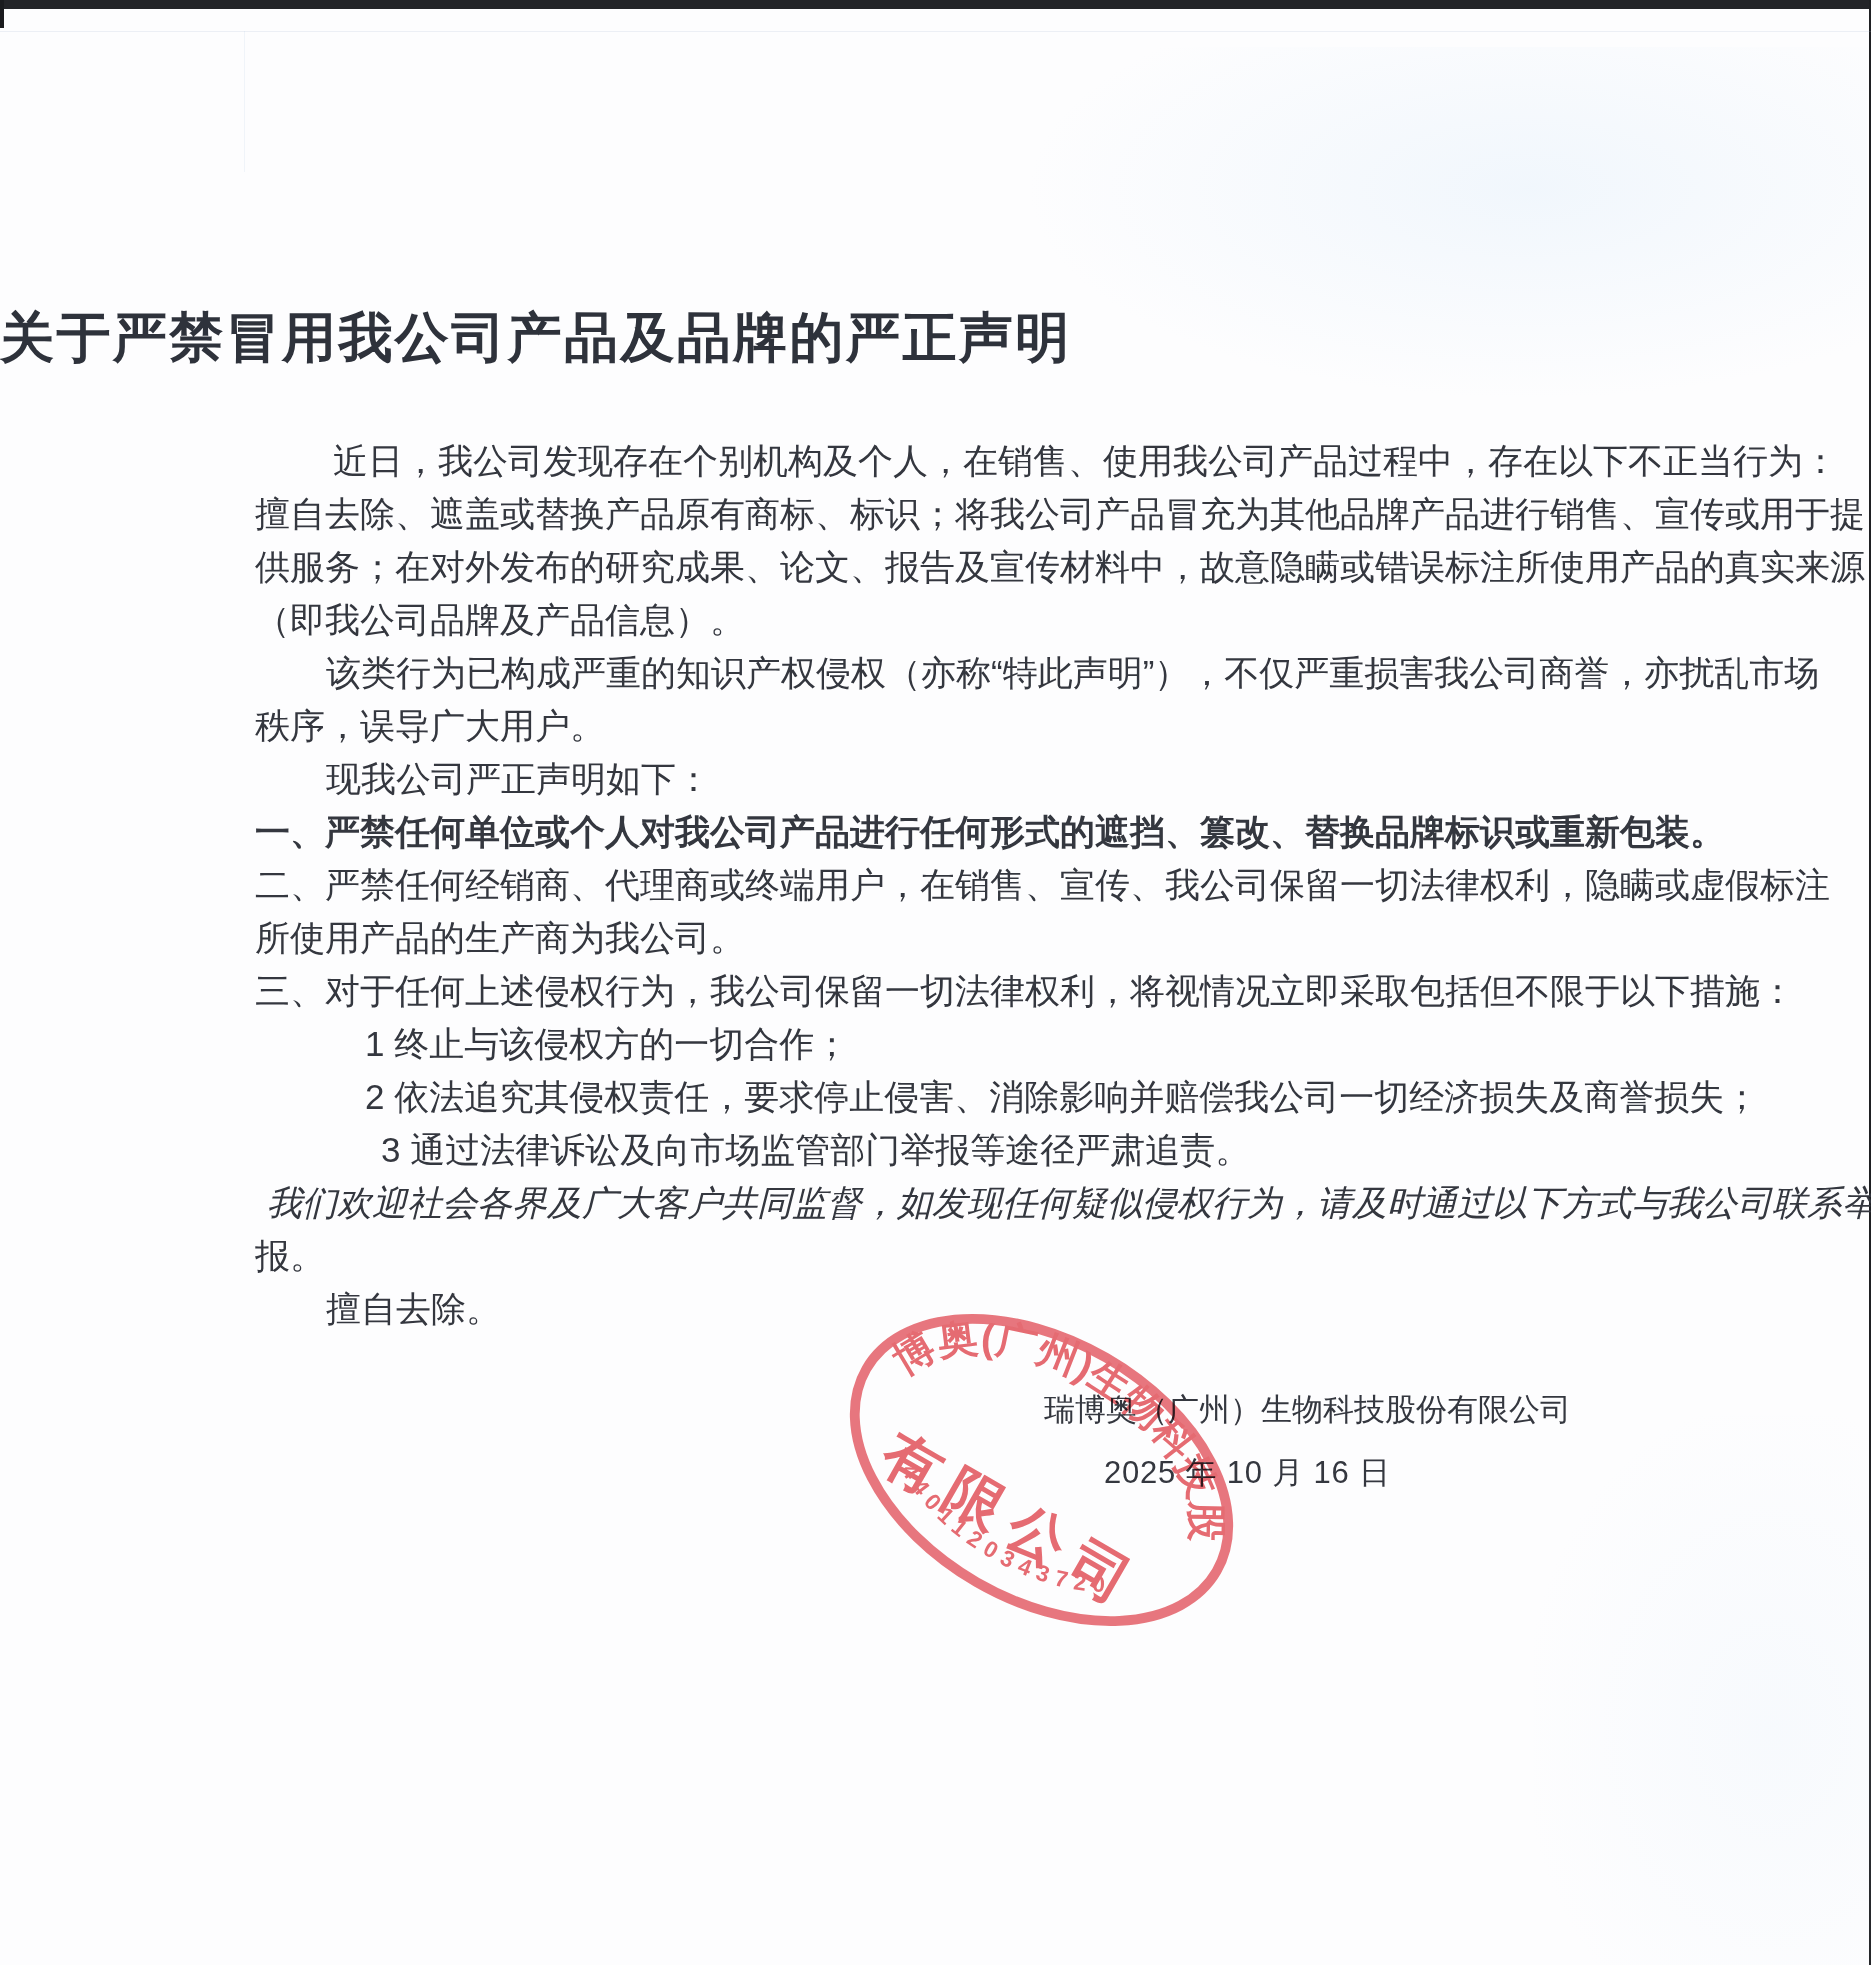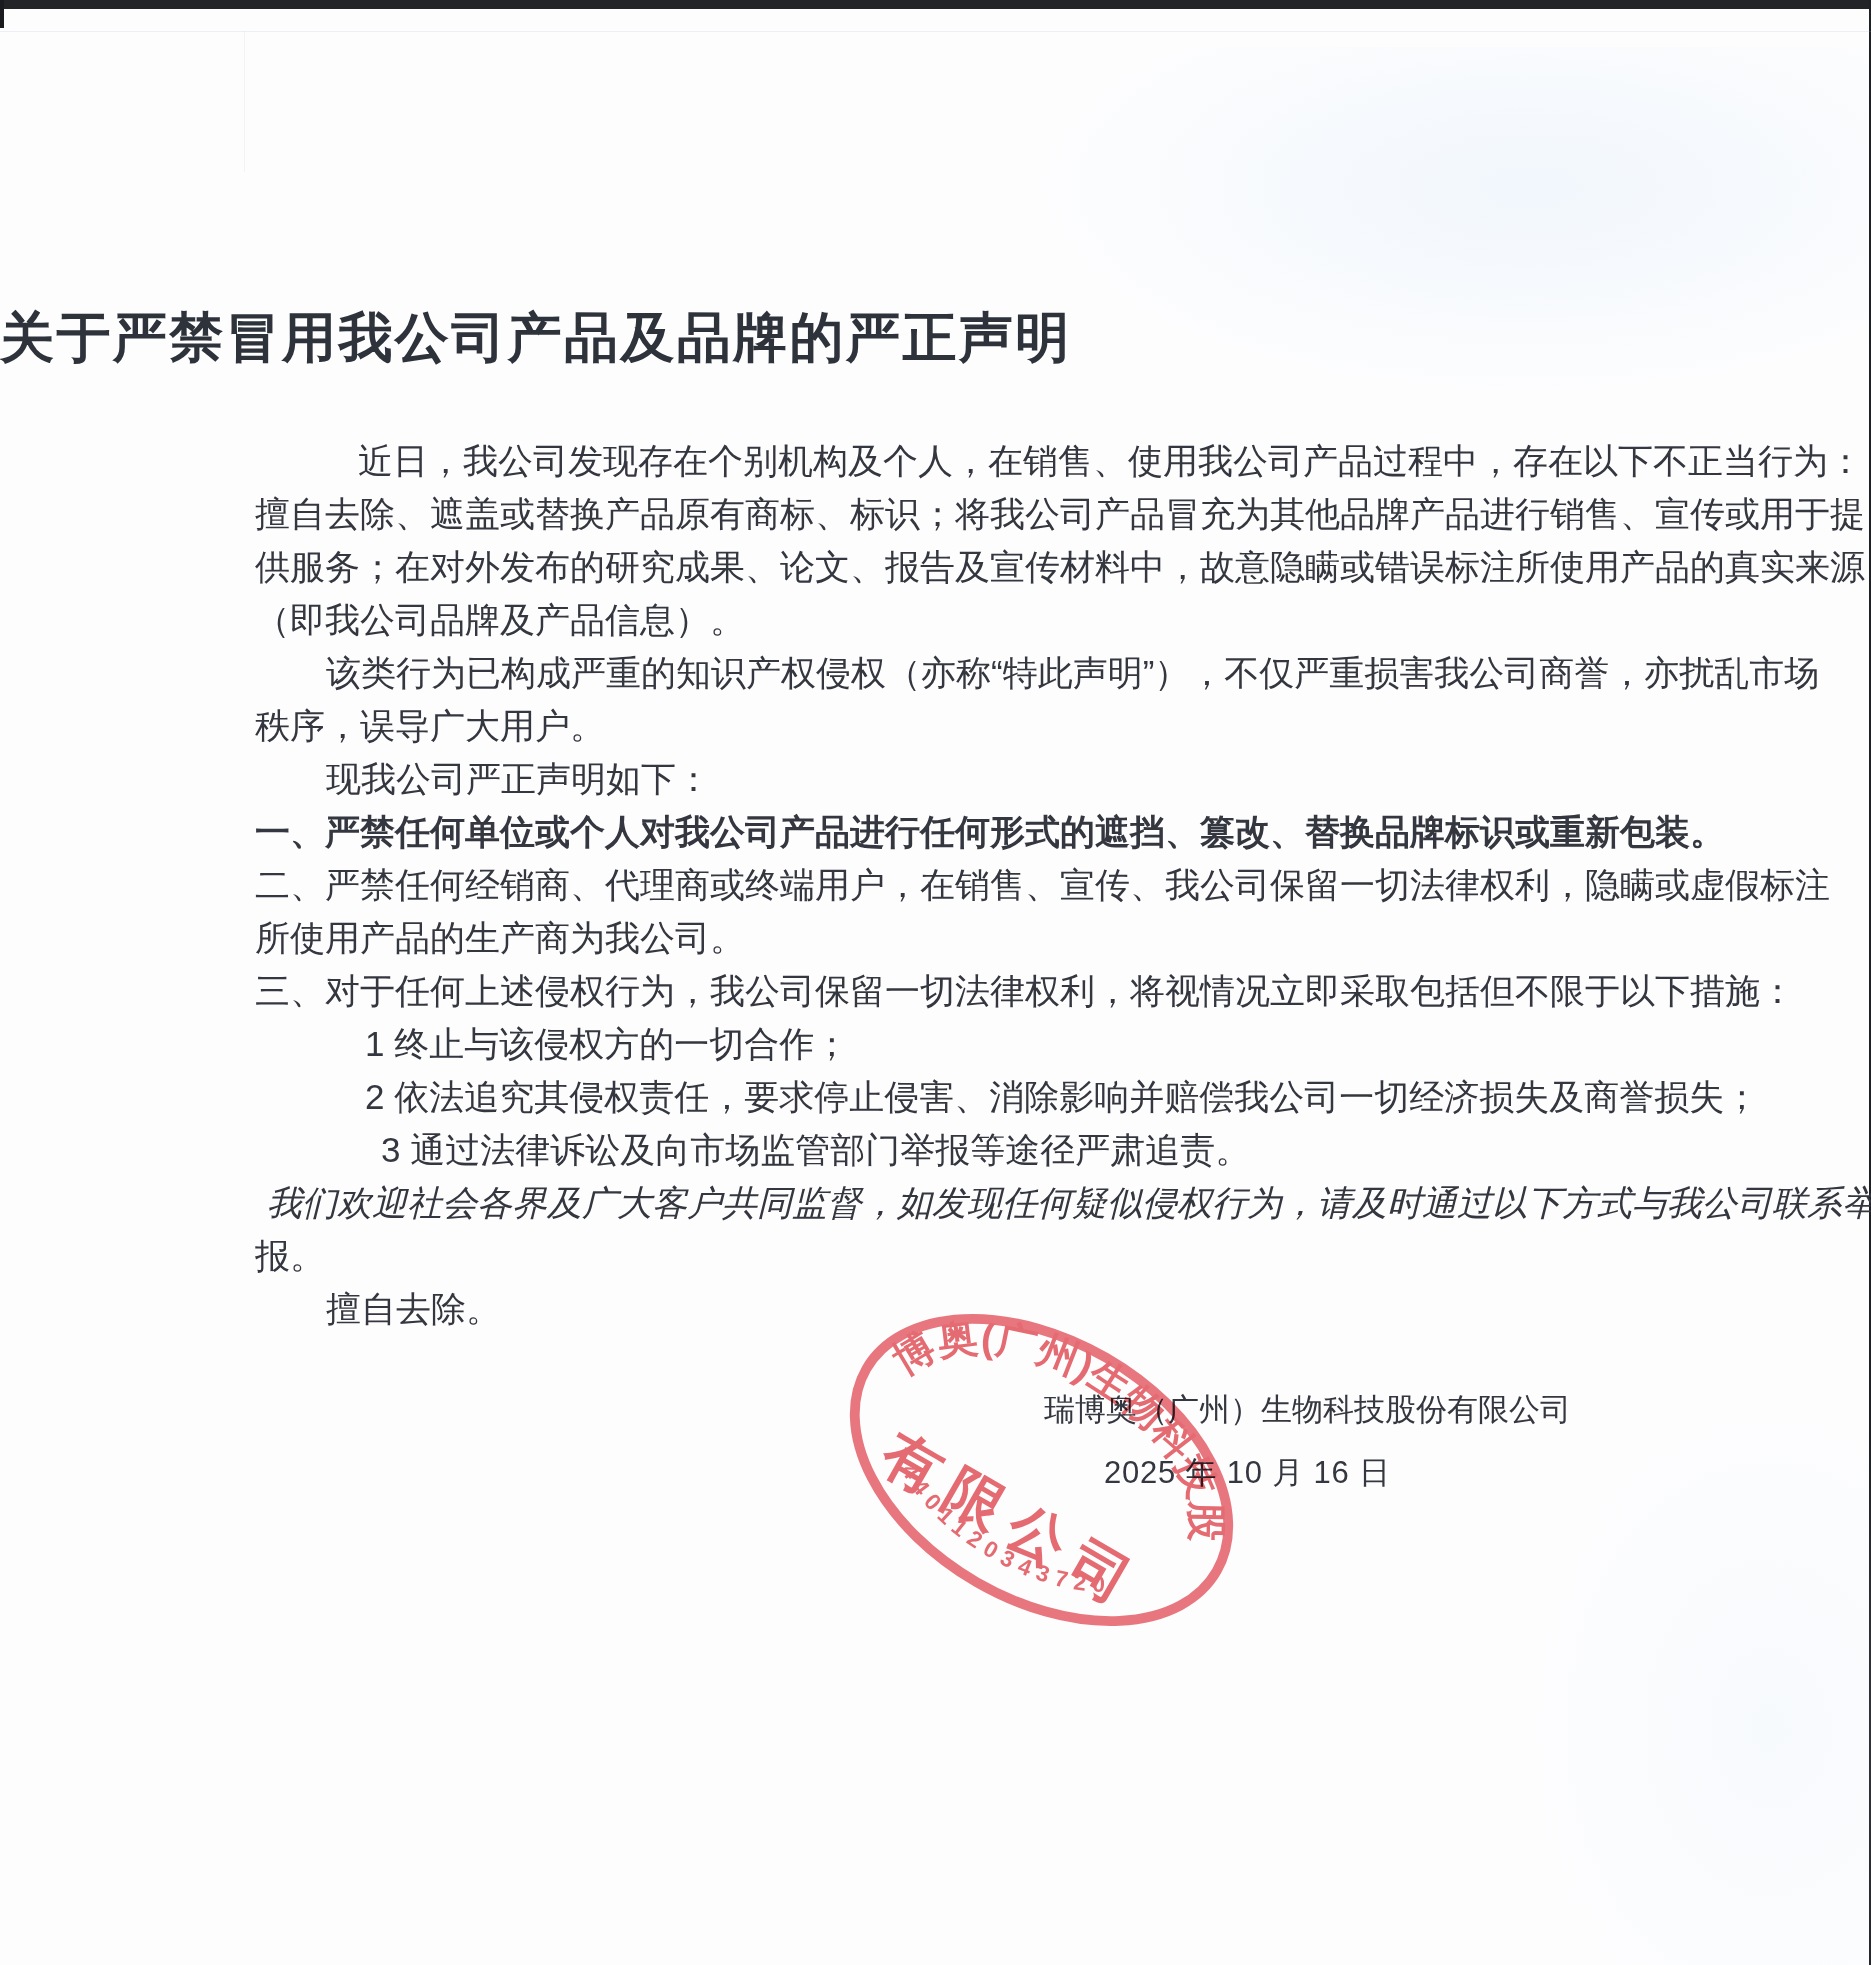--- a/index.html
+++ b/index.html
@@ -52,21 +52,21 @@
 <div class="scan-left-sliver"></div>
 <div class="scan-right-strip"></div>
 <div class="scan-fold-h"></div>
 <div class="scan-streak-v"></div>
 <div class="scan-tint"></div>
 <div class="scan-tint2"></div>
 
 <div class="doc-title">关于严禁冒用我公司产品及品牌的严正声明</div>
 
 <div class="doc-body" id="doc-body">
-    <div class="line" style="margin-left: 103px;">近日，我公司发现存在个别机构及个人，在销售、使用我公司产品过程中，存在以下不正当行为：</div>
+    <div class="line" style="margin-left: 78px;">近日，我公司发现存在个别机构及个人，在销售、使用我公司产品过程中，存在以下不正当行为：</div>
     <div class="line" style="margin-left: 0px;">擅自去除、遮盖或替换产品原有商标、标识；将我公司产品冒充为其他品牌产品进行销售、宣传或用于提</div>
     <div class="line" style="margin-left: 0px;">供服务；在对外发布的研究成果、论文、报告及宣传材料中，故意隐瞒或错误标注所使用产品的真实来源</div>
     <div class="line" style="margin-left: 0px;">（即我公司品牌及产品信息）。</div>
     <div class="line" style="margin-left: 71px;">该类行为已构成严重的知识产权侵权（亦称“特此声明”），不仅严重损害我公司商誉，亦扰乱市场</div>
     <div class="line" style="margin-left: 0px;">秩序，误导广大用户。</div>
     <div class="line" style="margin-left: 71px;">现我公司严正声明如下：</div>
     <div class="line" style="margin-left: 0px; font-weight: bold;">一、严禁任何单位或个人对我公司产品进行任何形式的遮挡、篡改、替换品牌标识或重新包装。</div>
     <div class="line" style="margin-left: 0px;">二、严禁任何经销商、代理商或终端用户，在销售、宣传、我公司保留一切法律权利，隐瞒或虚假标注</div>
     <div class="line" style="margin-left: 0px;">所使用产品的生产商为我公司。</div>
     <div class="line" style="margin-left: 0px;">三、对于任何上述侵权行为，我公司保留一切法律权利，将视情况立即采取包括但不限于以下措施：</div>

